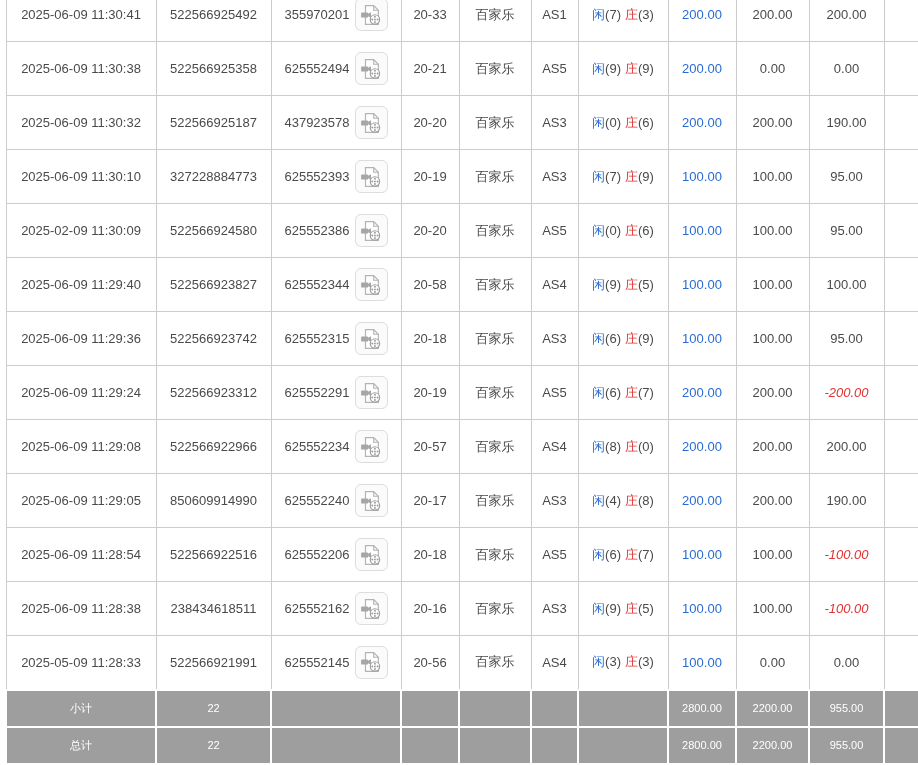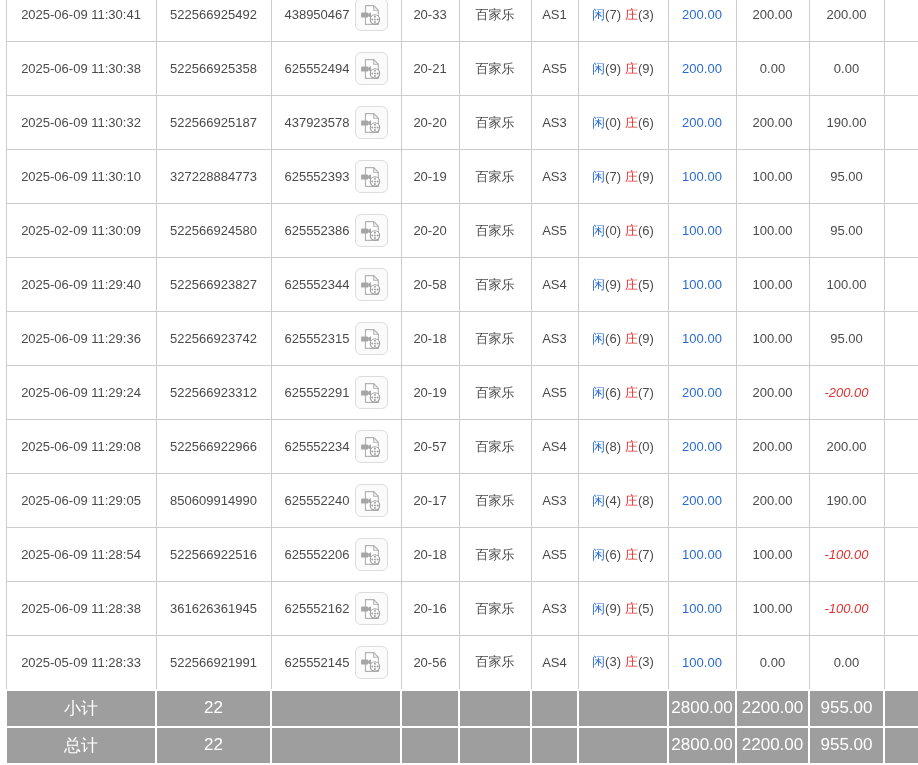--- a/index.html
+++ b/index.html
@@ -26,21 +26,21 @@
     display:inline-flex;align-items:center;justify-content:center;
     width:33px;height:33px;border:1px solid #ddd;border-radius:6px;background:#fbfbfb;cursor:pointer;
   }
   .amount-link{color:var(--link_blue);cursor:pointer;}
   .neg{color:var(--loss_red);font-style:italic;}
   .lbl-player{color:var(--player_blue);}
   .lbl-banker{color:var(--banker_red);}
   .result-gap{display:inline-block;width:4px;}
   tr.footer-row td{
     background:var(--footer_bg);color:var(--footer_text);
-    border:2px solid #ffffff;height:37px;font-size:17px;
+    border:2px solid #ffffff;height:37px;font-size:11px;
   }
 </style>
 </head>
 <body>
 
 <div class="viewport">
   <table class="grid">
     <colgroup>
       <col style="width:150px">
         <col style="width:115px">
@@ -53,21 +53,21 @@
         <col style="width:73px">
       <col style="width:75px">
         <col style="width:47px">
     </colgroup>
     <tbody id="tbody">
   <tr>
     <td>2025-06-09 11:30:41</td>
     <td>522566925492</td>
     <td class="round-cell">
       <span class="round-wrap">
-        <span>438950467</span>
+        <span>355970201</span>
         <span class="icon-btn">
           <svg width="22" height="22" viewBox="0 0 24 24">
             <path d="M6 1.8 h9 l5 5 v15.4 H6 z" fill="#ffffff" stroke="#b3b3b3" stroke-width="1.3"></path>
             <path d="M15 1.8 v5 h5" fill="none" stroke="#b3b3b3" stroke-width="1.3"></path>
             <rect x="1.2" y="9.2" width="7.6" height="5.6" rx="1" fill="#a6a6a6"></rect>
             <path d="M8.8 10.6 l3.2 -1.6 v6 l-3.2 -1.6 z" fill="#a6a6a6"></path>
             <circle cx="16.3" cy="16.8" r="5.1" fill="#ffffff" stroke="#a0a0a0" stroke-width="1.3"></circle>
             <circle cx="16.3" cy="16.8" r="1.1" fill="#a0a0a0"></circle>
             <circle cx="16.3" cy="13.9" r="1.1" fill="#a0a0a0"></circle>
             <circle cx="16.3" cy="19.7" r="1.1" fill="#a0a0a0"></circle>
@@ -424,21 +424,21 @@
       <span class="lbl-player">闲</span><span>(6)</span><span class="result-gap"></span><span class="lbl-banker">庄</span><span>(7)</span>
     </td>
     <td><span class="amount-link">100.00</span></td>
     <td>100.00</td>
     <td class="neg">-100.00</td>
     <td></td>
   </tr>
 
   <tr>
     <td>2025-06-09 11:28:38</td>
-    <td>361626361945</td>
+    <td>238434618511</td>
     <td class="round-cell">
       <span class="round-wrap">
         <span>625552162</span>
         <span class="icon-btn">
           <svg width="22" height="22" viewBox="0 0 24 24">
             <path d="M6 1.8 h9 l5 5 v15.4 H6 z" fill="#ffffff" stroke="#b3b3b3" stroke-width="1.3"></path>
             <path d="M15 1.8 v5 h5" fill="none" stroke="#b3b3b3" stroke-width="1.3"></path>
             <rect x="1.2" y="9.2" width="7.6" height="5.6" rx="1" fill="#a6a6a6"></rect>
             <path d="M8.8 10.6 l3.2 -1.6 v6 l-3.2 -1.6 z" fill="#a6a6a6"></path>
             <circle cx="16.3" cy="16.8" r="5.1" fill="#ffffff" stroke="#a0a0a0" stroke-width="1.3"></circle>

